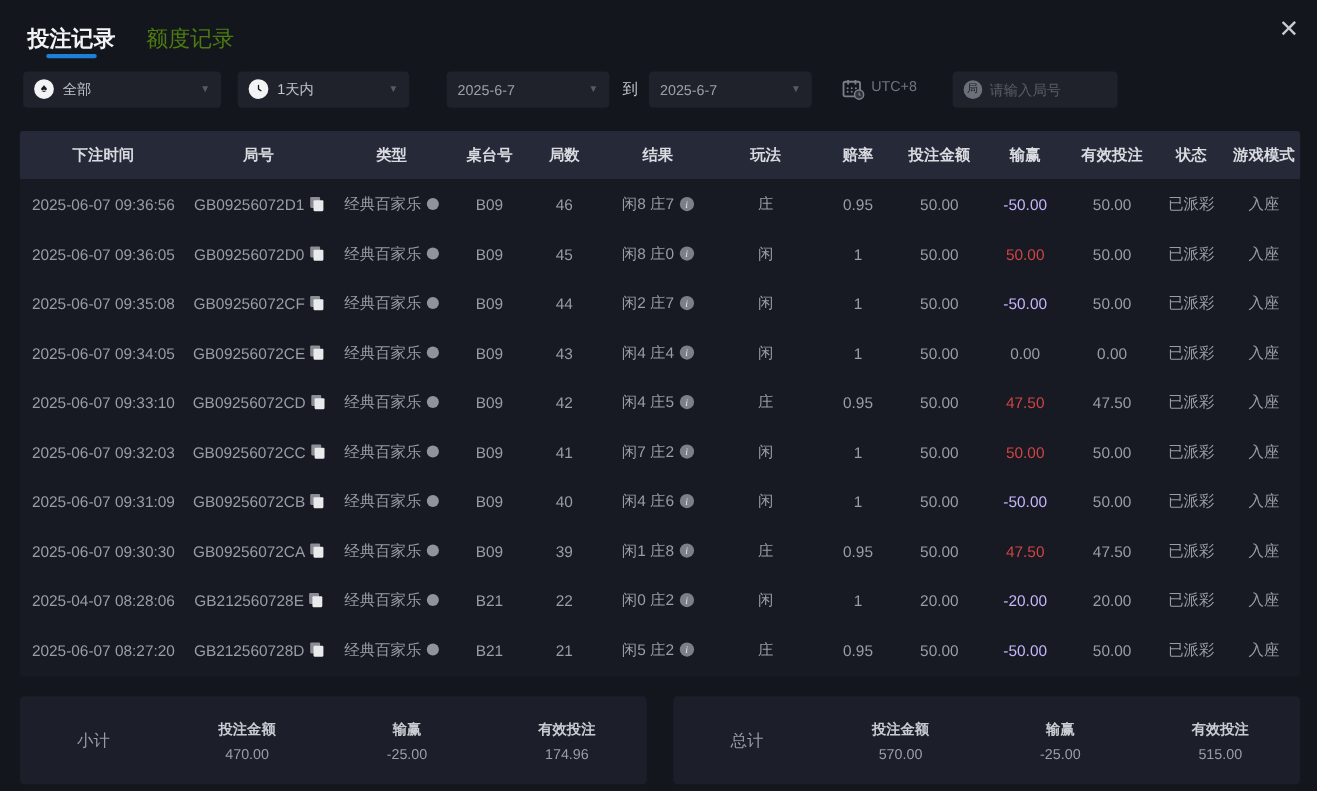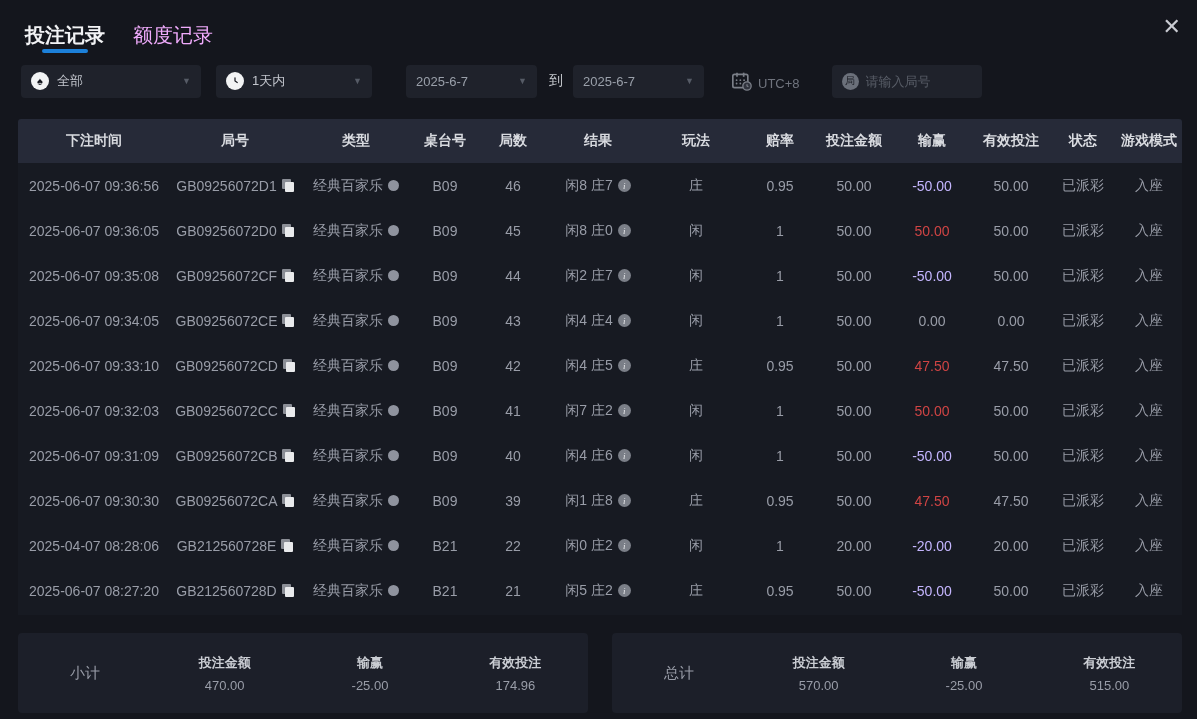--- a/index.html
+++ b/index.html
@@ -7,21 +7,21 @@
   body {
     background:#14161d;
     font-family:"Liberation Sans","DejaVu Sans",sans-serif;
     color:#999da8;
     position:relative;
   }
   
   .tabbar { display:flex; align-items:flex-start; padding:22px 0 0 25px; height:62px; }
   .tab { font-size:20px; margin-right:28px; cursor:pointer; position:relative; padding-bottom:4px; }
   .tab.active { color:#f2f3f5; font-weight:bold; }
-  .tab.inactive { color:#f0abfc; }
+  .tab.inactive { color:#4d7c0f; }
   .tab.active::after {
     content:""; position:absolute; left:50%; transform:translateX(-50%);
     bottom:0; width:46px; height:4px; border-radius:2px; background:#1c80d9;
   }
   .close-btn {
     position:absolute; top:12px; right:12px; font-size:22px; color:#c9cbd2;
     cursor:pointer; line-height:1; padding:4px;
   }
   
   .filters { display:flex; align-items:center; margin:2px 15px 0 21px; height:34px; }
@@ -30,23 +30,23 @@
     padding:0 10px; font-size:13px; color:#c2c5cc; position:relative;
   }
   .chip .chev { margin-left:auto; font-size:9px; color:#565b66; padding-left:8px; }
   .badge-circle {
     width:18px; height:18px; border-radius:50%; background:#f2f3f4; color:#14161d;
     display:inline-flex; align-items:center; justify-content:center;
     font-size:11px; margin-right:8px; flex:none;
   }
   .dd-type { width:180px; }
   .dd-time { width:156px; margin-left:15px; }
-  .dd-date { width:131px; color:#9aa0aa;gap:29px; }
+  .dd-date { width:148px; color:#9aa0aa;gap:29px; }
   .to-label { margin:0 10px 0 12px; font-size:14px; color:#c6c9ce; }
-  .tz { display:flex; align-items:flex-end; margin-left:27px; color:#70747e; font-size:13px; }
+  .tz { display:flex; align-items:flex-start; margin-left:27px; color:#70747e; font-size:13px; }
   .tz svg { margin-right:5px; }
   .round-input { width:150px; margin-left:32px; background:#1f222b; border-radius:4px;
     height:33px; display:flex; align-items:center; padding:0 10px; }
   .round-input .gray-badge {
     width:17px; height:17px; border-radius:50%; background:#6b707a; color:#1b1d25;
     font-size:10px; display:inline-flex; align-items:center; justify-content:center;
     margin-right:7px; flex:none;
   }
   .round-input input {
     background:transparent; border:none; outline:none; width:100%;

